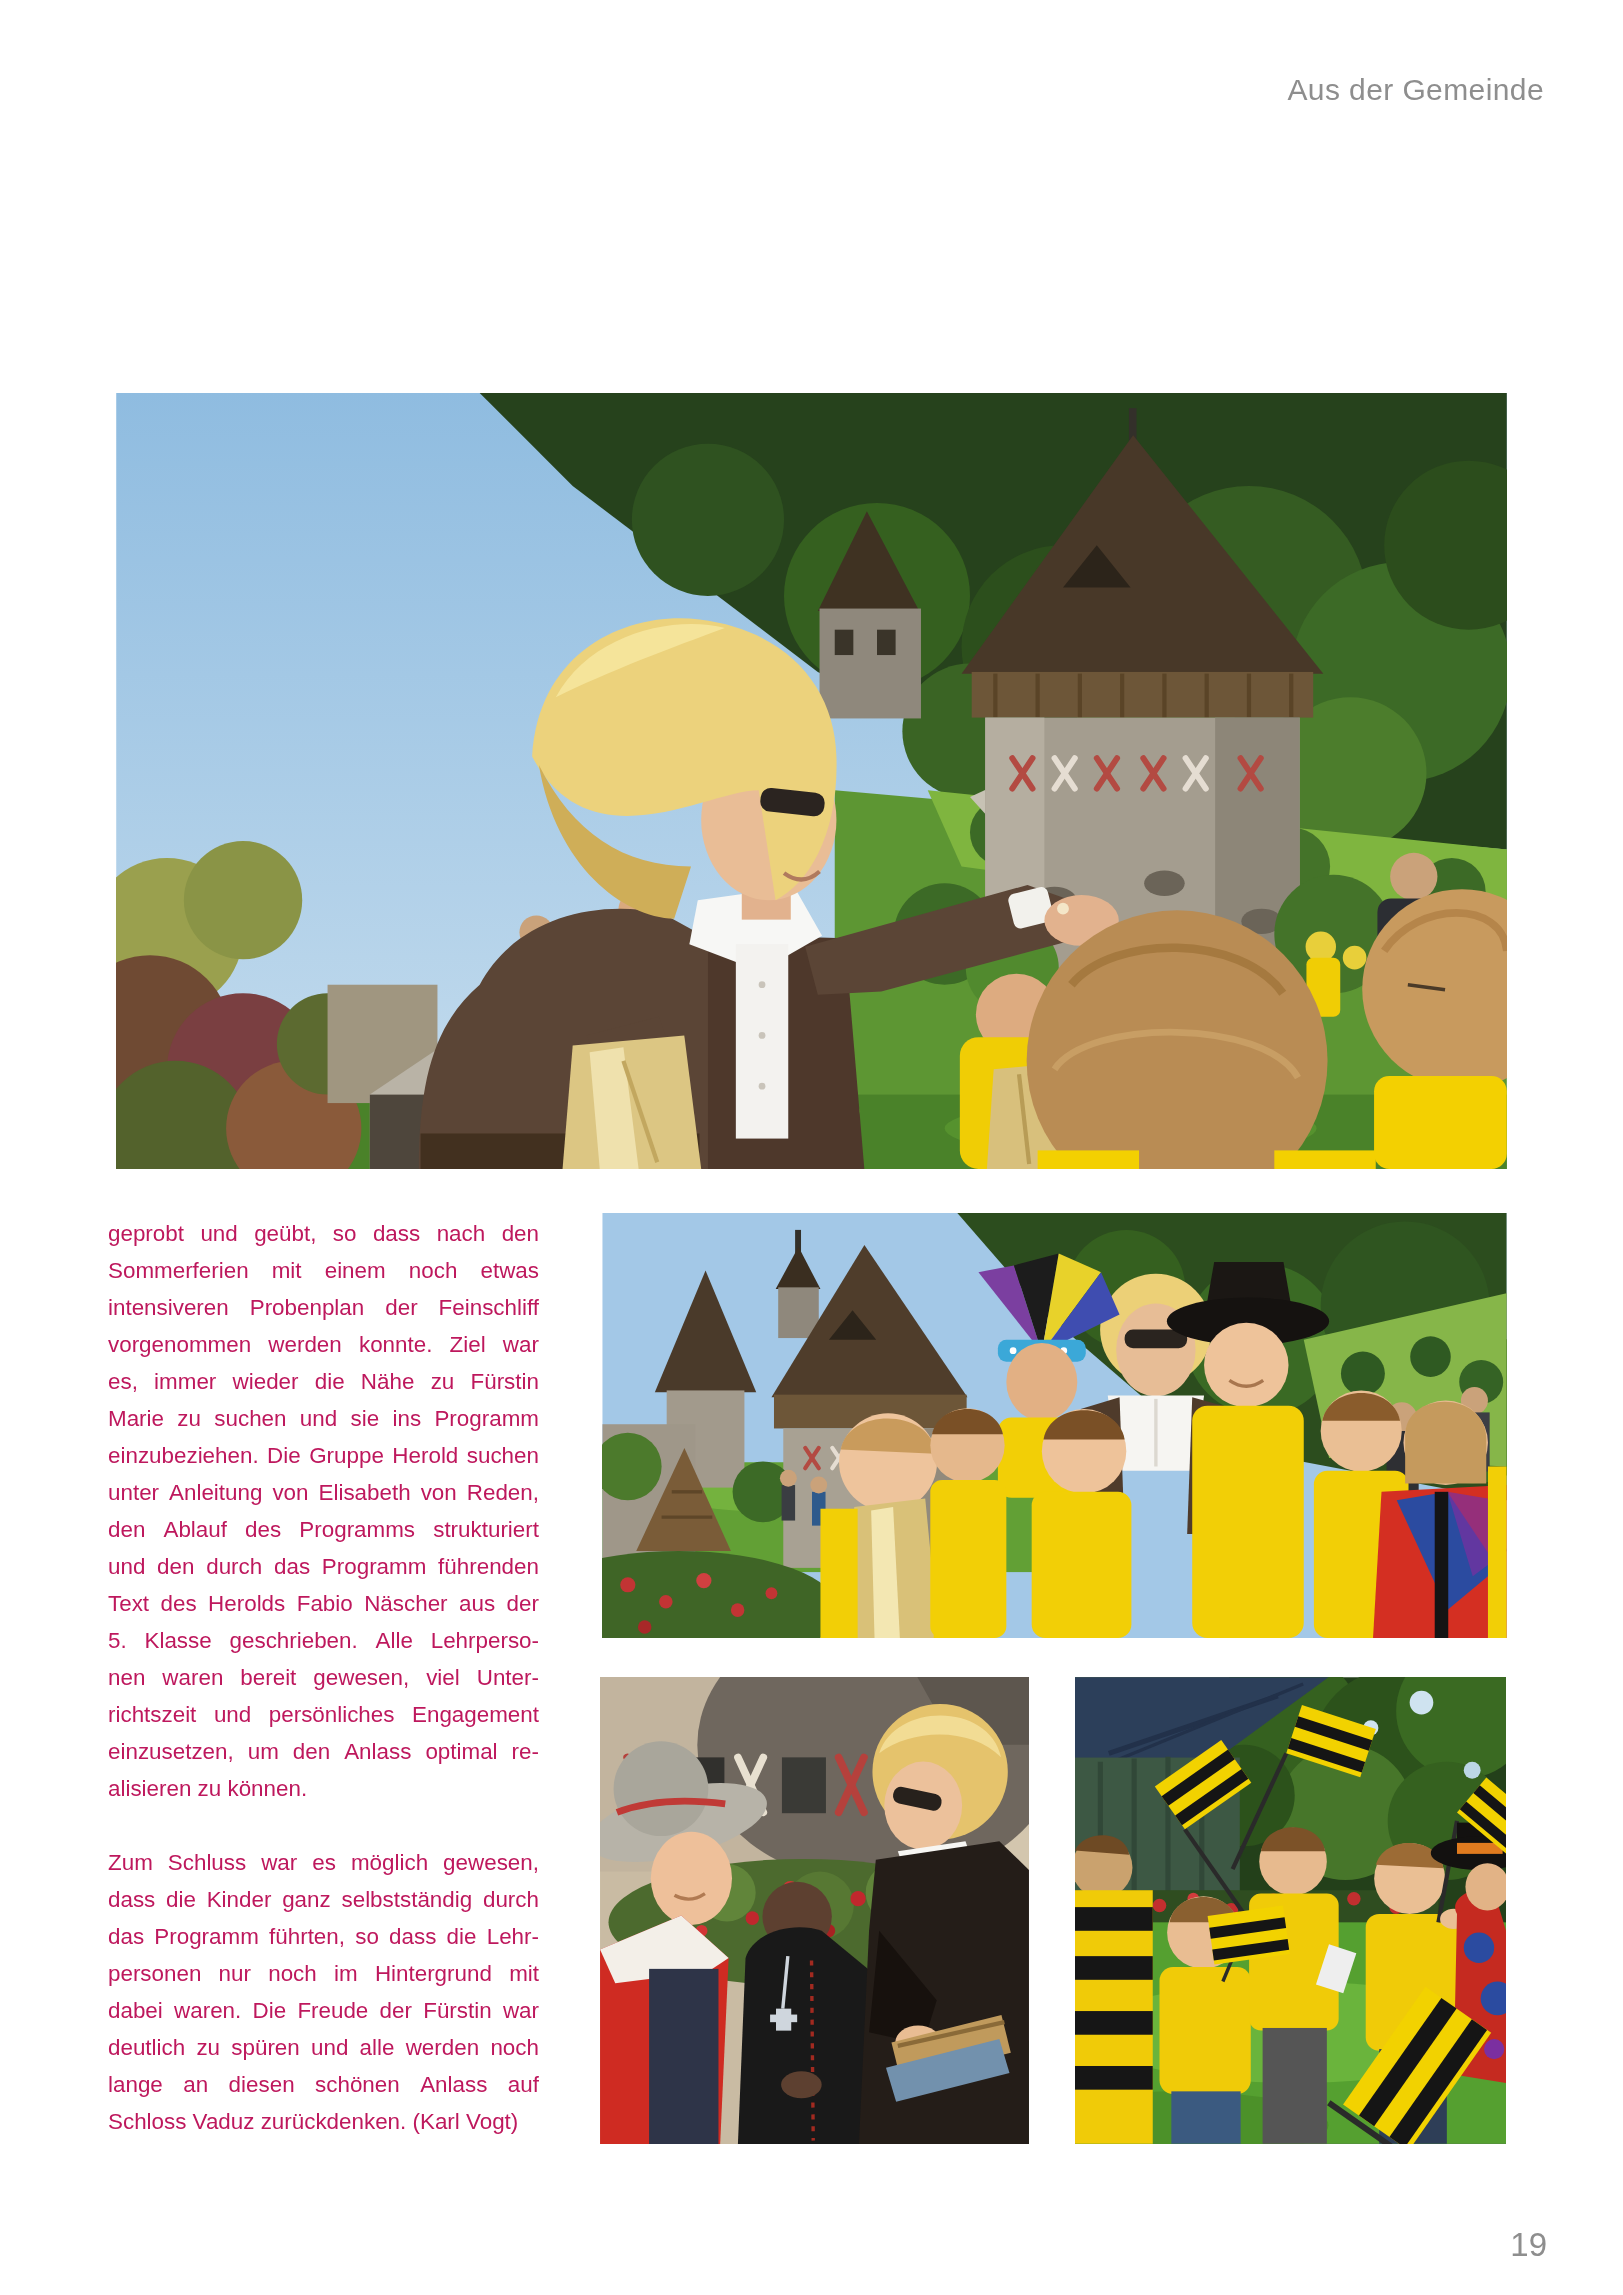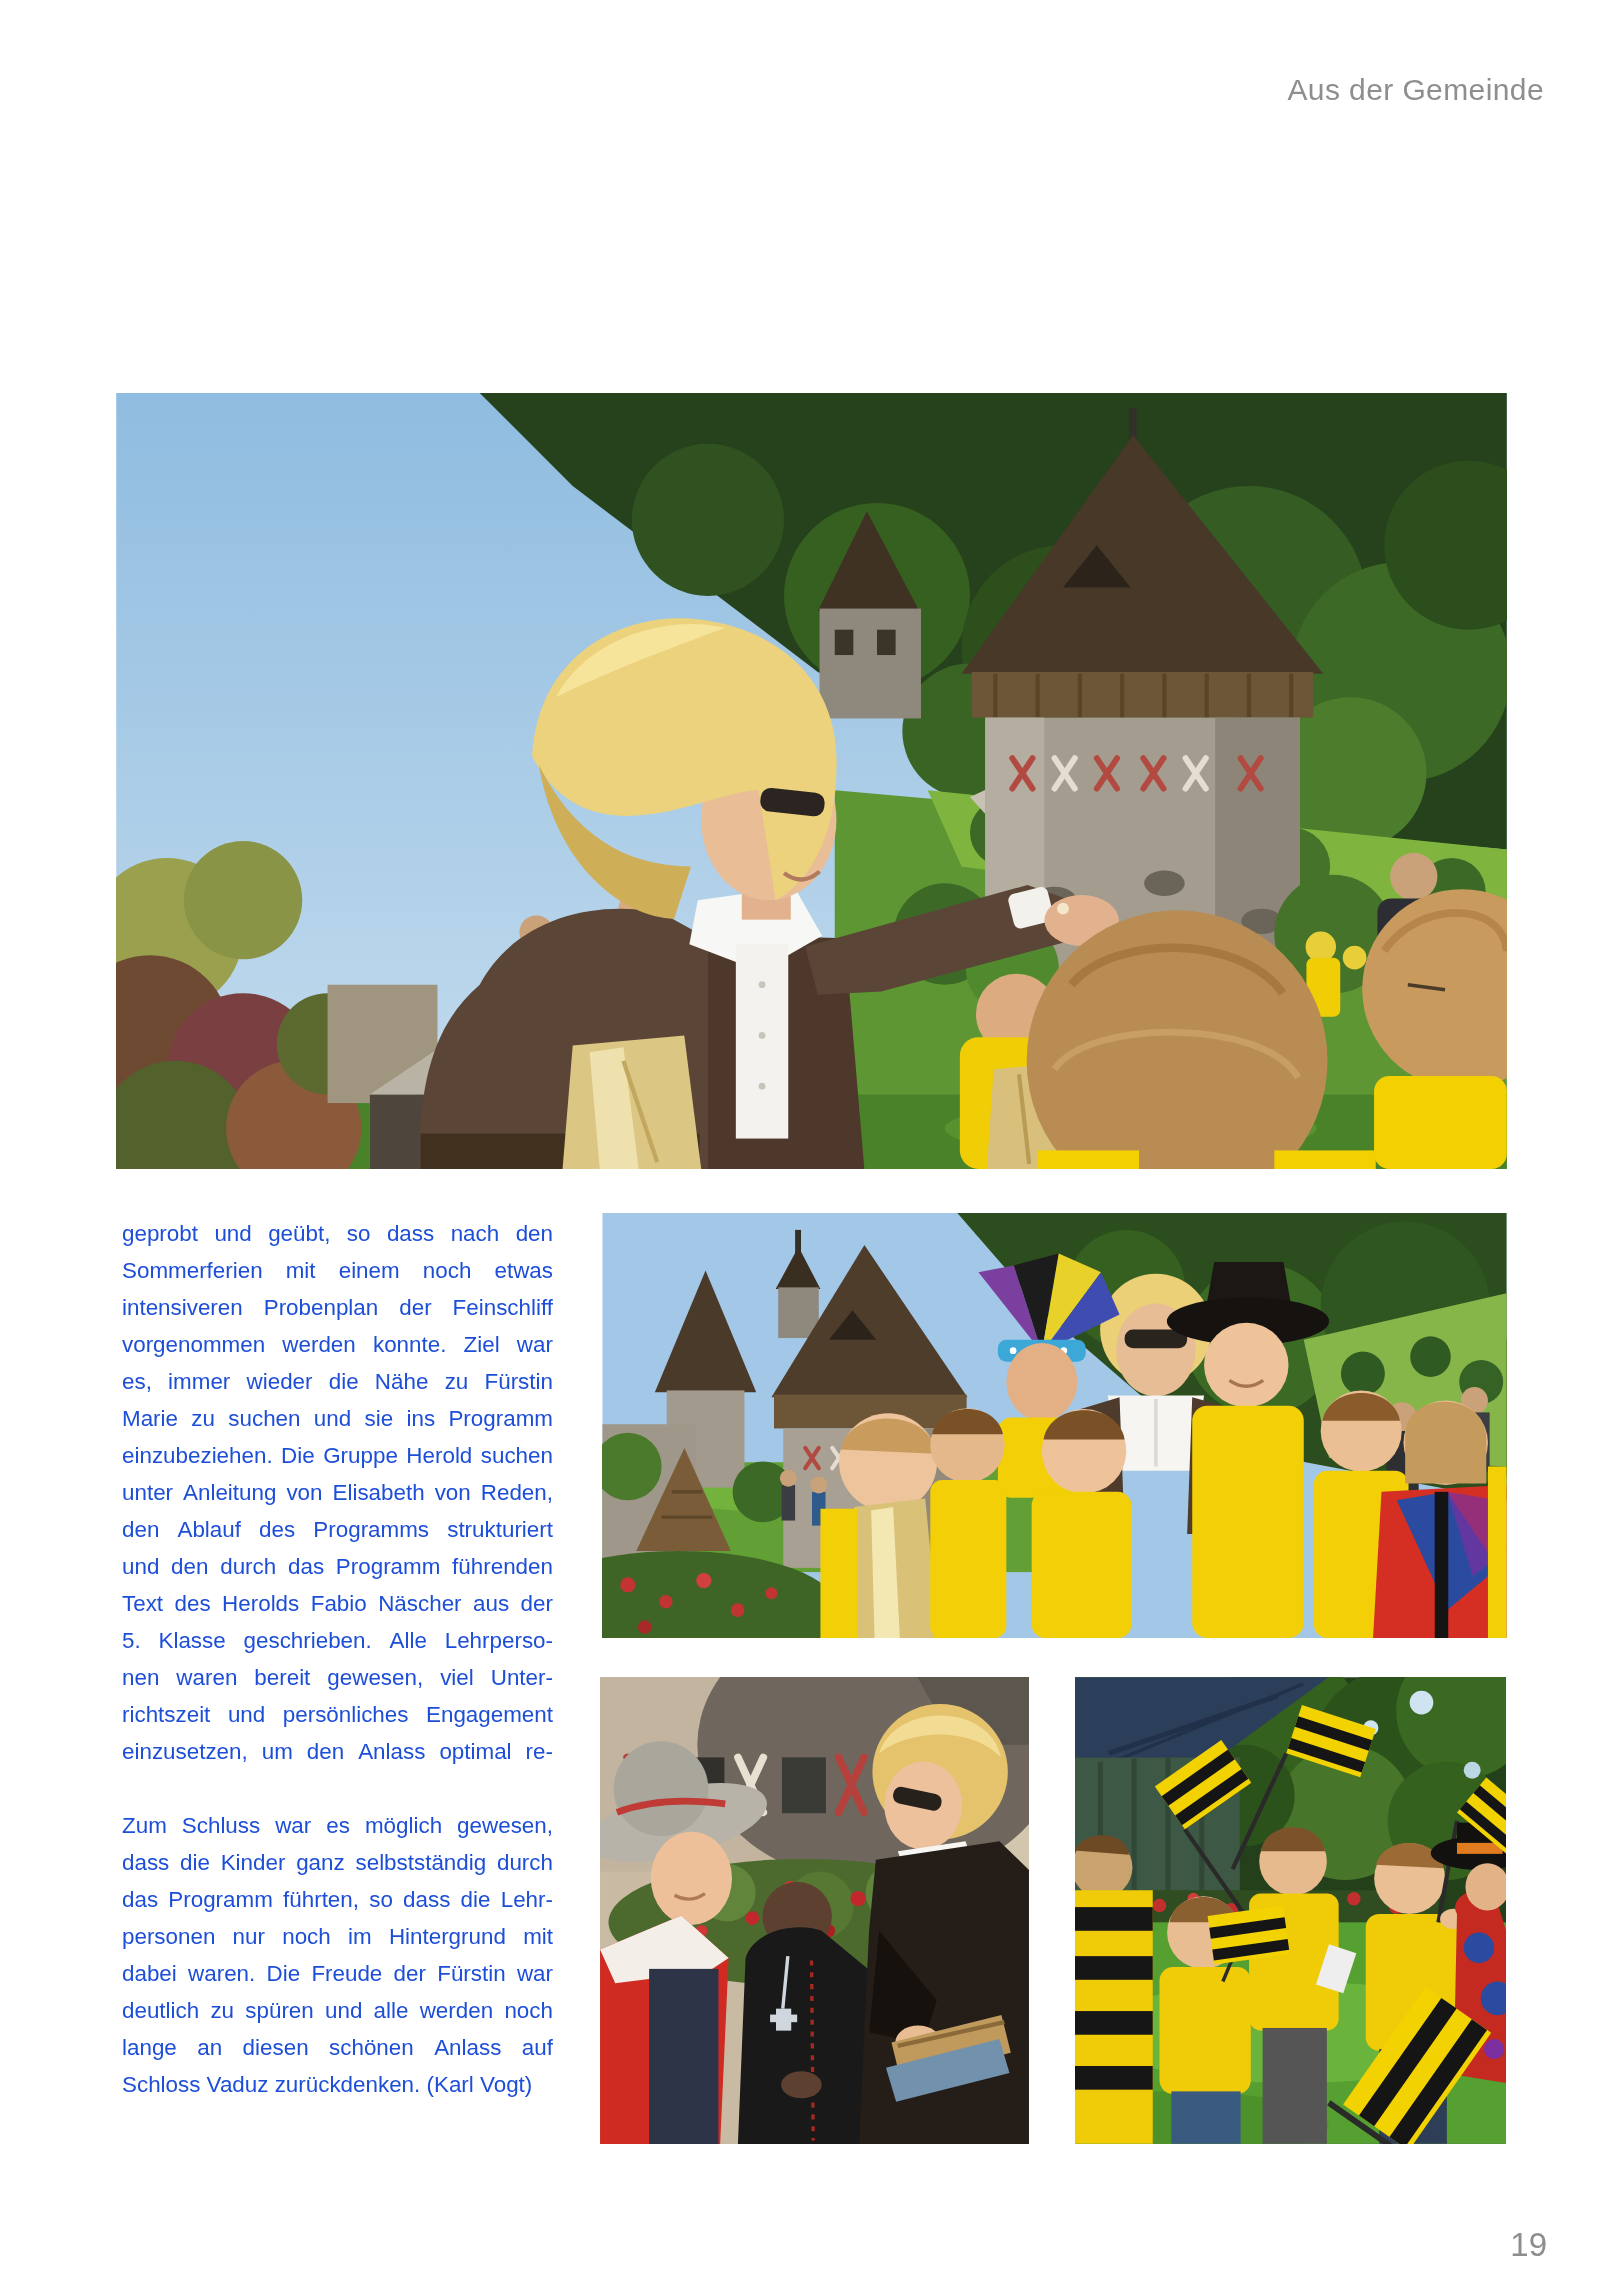--- a/index.html
+++ b/index.html
@@ -9,22 +9,22 @@
     -webkit-font-smoothing:antialiased;
   }
   .abs{position:absolute;}
   
   #header-label{
     top:73px;right:79px;font-size:30px;letter-spacing:0.4px;
     color:#8e8e8e;white-space:nowrap;margin-left:16px;
   }
   
   #article-column{
-    left:122px;top:1215px;width:431px;
-    font-size:22.4px;color:#1d4ed8;
+    left:108px;top:1215px;width:431px;
+    font-size:22.4px;color:#be185d;
   }
   .para + .para{margin-top:37px;}
   .tline{
     display:flex;justify-content:space-between;align-items:baseline;
     height:37px;line-height:37px;white-space:nowrap;overflow:visible;
   }
   .tline.last{display:block;}
   
   .photo{display:block;}
   #photo-top{left:116px;top:393px;}
@@ -314,20 +314,21 @@
         <span>Engagement</span>
       </div>
       <div class="tline">
         <span>einzusetzen,</span>
         <span>um</span>
         <span>den</span>
         <span>Anlass</span>
         <span>optimal</span>
         <span>re-</span>
       </div>
+      <div class="tline last">alisieren zu können.</div>
     </div>
   <div class="para">
       <div class="tline">
         <span>Zum</span>
         <span>Schluss</span>
         <span>war</span>
         <span>es</span>
         <span>möglich</span>
         <span>gewesen,</span>
       </div>

